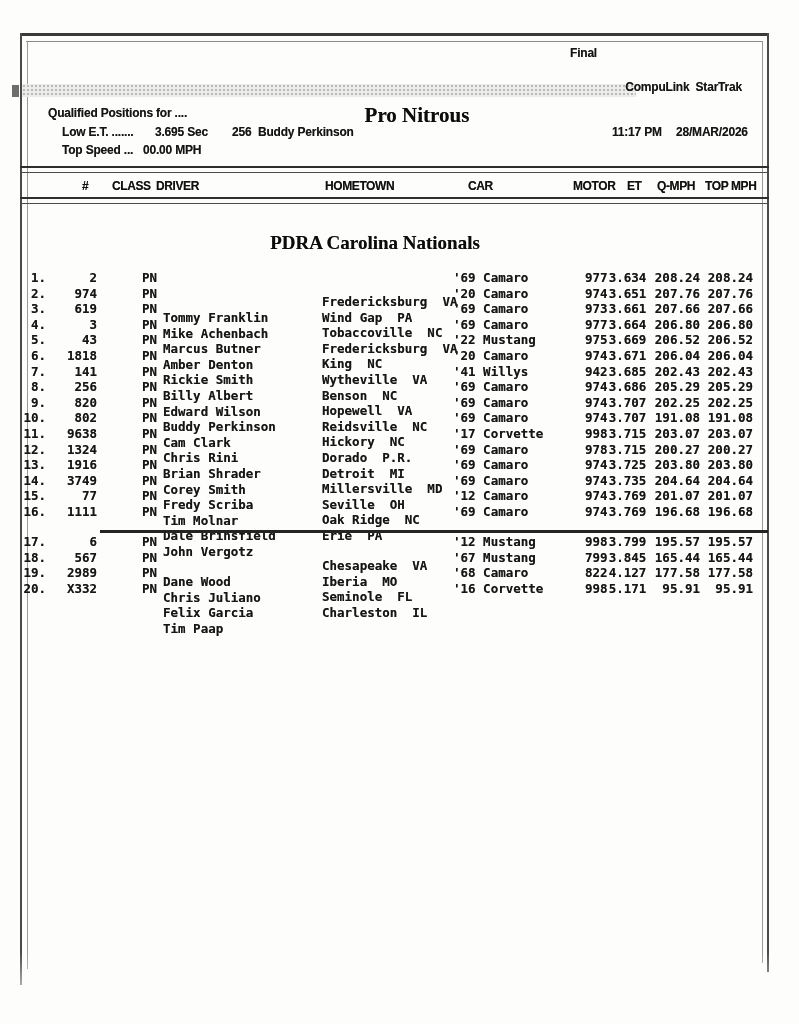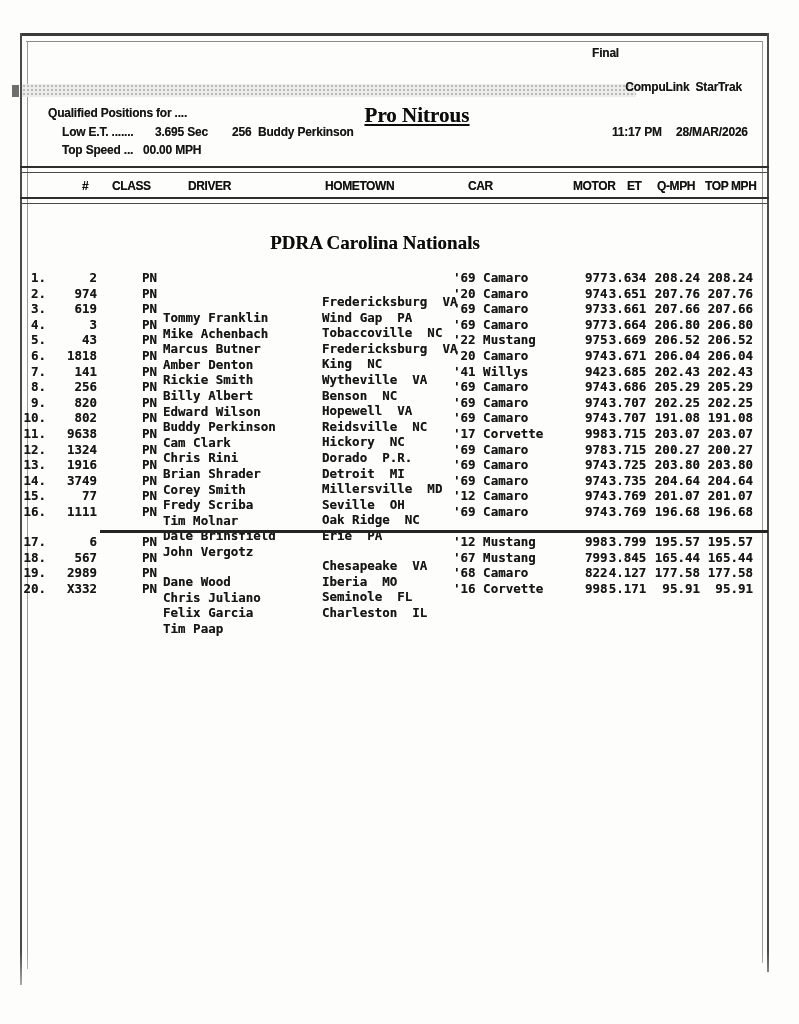--- a/index.html
+++ b/index.html
@@ -54,43 +54,43 @@
 
 <div class="page">
 
   <div class="abs b-top-outer"></div>
   <div class="abs b-top-inner"></div>
   <div class="abs b-left-outer"></div>
   <div class="abs b-left-inner"></div>
   <div class="abs b-right-outer"></div>
   <div class="abs b-right-inner"></div>
 
-  <div class="abs sans" style="left:592px;top:46px;">Final</div>
+  <div class="abs sans" style="left:570px;top:46px;">Final</div>
   <div class="abs band"></div>
   <div class="abs band-cap"></div>
   <div class="abs sans" style="left:620px;top:80px;width:122px;text-align:right;word-spacing:3px;">CompuLink StarTrak</div>
 
   <div class="abs sans" style="left:48px;top:106px;">Qualified Positions for ....</div>
-  <div class="abs serif-title" style="left:317px;top:103px;width:200px;font-size:21px;text-decoration:underline;">Pro Nitrous</div>
+  <div class="abs serif-title" style="left:317px;top:103px;width:200px;font-size:21px;">Pro Nitrous</div>
 
   <div class="abs sans" style="left:62px;top:125px;">Low E.T. .......</div>
   <div class="abs sans" style="left:155px;top:125px;">3.695 Sec</div>
   <div class="abs sans" style="left:232px;top:125px;">256</div>
   <div class="abs sans" style="left:258px;top:125px;">Buddy Perkinson</div>
 
   <div class="abs sans" style="left:612px;top:125px;">11:17 PM</div>
   <div class="abs sans" style="left:676px;top:125px;">28/MAR/2026</div>
 
   <div class="abs sans" style="left:62px;top:143px;">Top Speed ...</div>
   <div class="abs sans" style="left:143px;top:143px;">00.00 MPH</div>
 
   <div class="abs rule rule-a"></div>
   <div class="abs colhead" style="left:82px;top:179px;">#</div>
   <div class="abs colhead" style="left:112px;top:179px;">CLASS</div>
-  <div class="abs colhead" style="left:156px;top:179px;margin-left:32px;">DRIVER</div>
+  <div class="abs colhead" style="left:156px;top:179px;">DRIVER</div>
   <div class="abs colhead" style="left:325px;top:179px;">HOMETOWN</div>
   <div class="abs colhead" style="left:468px;top:179px;">CAR</div>
   <div class="abs colhead" style="left:556px;top:179px;padding-left:17px;">MOTOR</div>
   <div class="abs colhead" style="left:627px;top:179px;">ET</div>
   <div class="abs colhead" style="left:657px;top:179px;">Q-MPH</div>
   <div class="abs colhead" style="left:705px;top:179px;">TOP MPH</div>
   <div class="abs rule rule-b"></div>
 
   <div class="abs serif-title" style="left:225px;top:232px;width:300px;font-size:19px;text-align:center;">PDRA Carolina Nationals</div>
 

